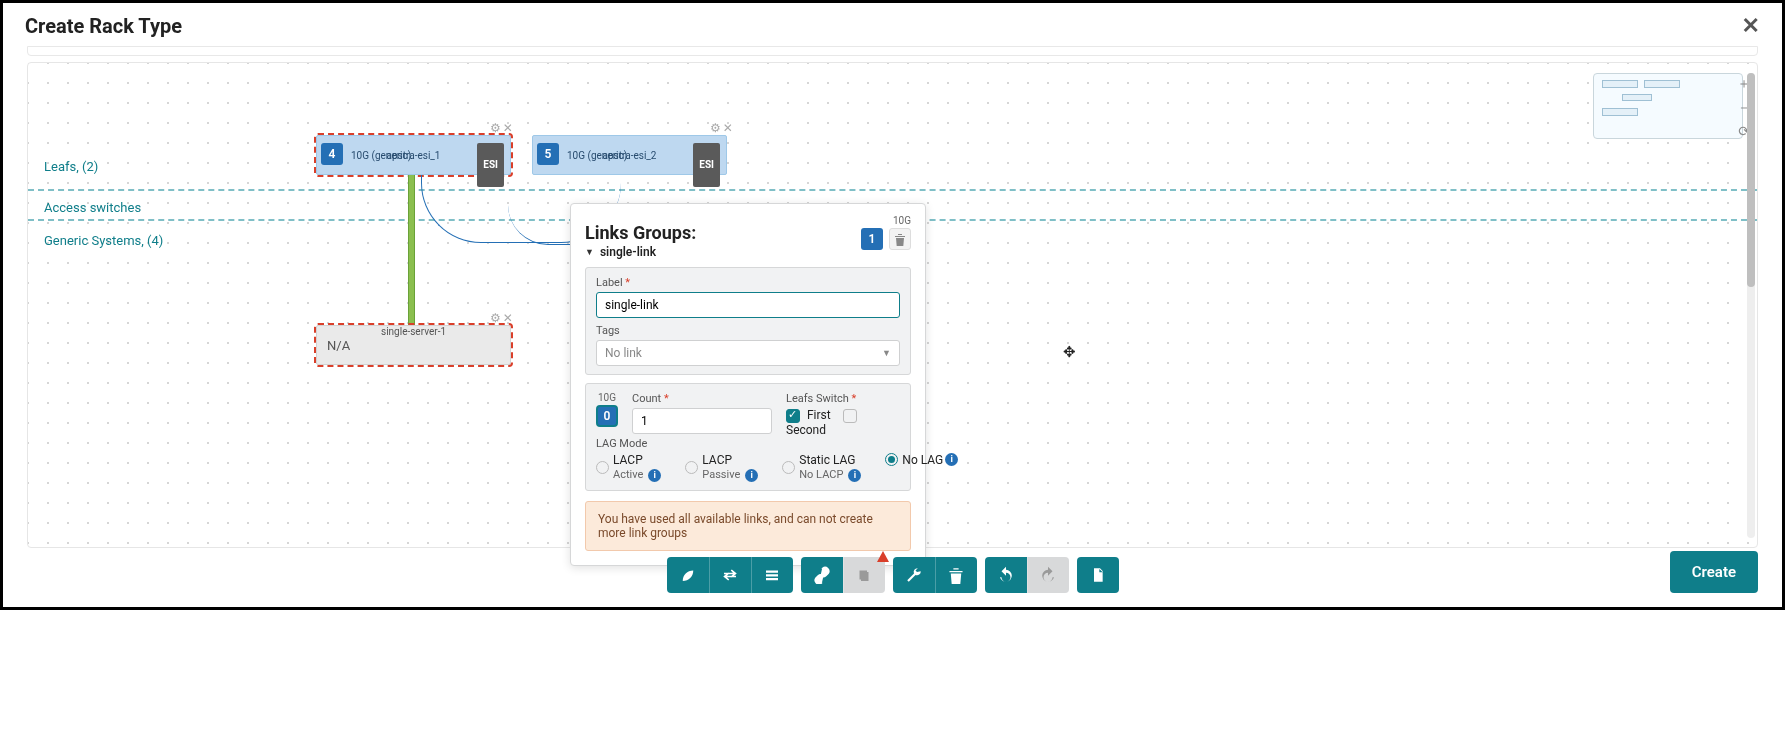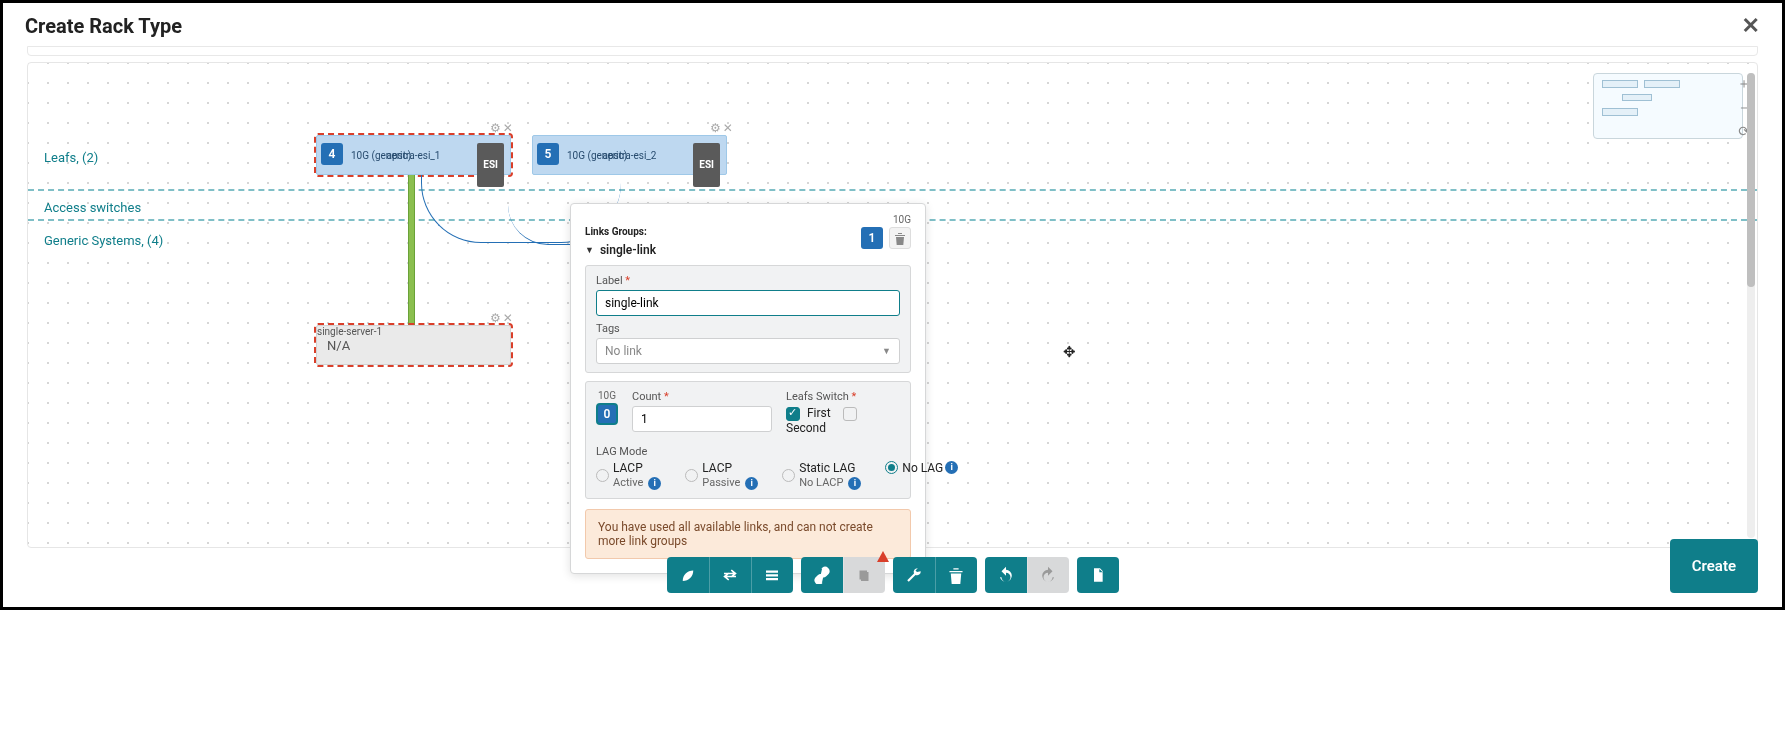--- a/index.html
+++ b/index.html
@@ -44,39 +44,39 @@
 .node.selected{outline:2px dashed var(--red);outline-offset:0}
 .node .badge{position:absolute;left:4px;top:7px;width:22px;height:22px;background:var(--blue);color:#fff;border-radius:3px;text-align:center;line-height:22px;font-size:12px;font-weight:600}
 .node .nlabel{position:absolute;top:0;left:0;right:0;text-align:center;font-size:10px;color:#274b6e}
 .node .ntext{position:absolute;left:34px;top:0;line-height:40px;font-size:10px;color:#274b6e}
 .node .esi{position:absolute;right:6px;top:7px;font-size:10px;font-weight:700;background:#5a5a5a;color:#fff;padding:2px 6px;border-radius:2px}
 .node-tools{position:absolute;font-size:12px;color:#a9a9a9}
 .node-tools span{margin-left:2px}
 
 .plain-node{position:absolute;width:195px;height:40px;background:#eaeaea;border:1px solid #d3d3d3;border-radius:2px}
 .plain-node.selected{outline:2px dashed var(--red)}
-.plain-node .ptitle{position:absolute;top:0;left:0;right:0;text-align:left;font-size:10px;color:#555}
+.plain-node .ptitle{position:absolute;top:0;left:0;right:0;text-align:center;font-size:10px;color:#555}
 .plain-node .pna{position:absolute;left:10px;top:0;line-height:40px;font-size:13px;color:#555}
 
 .gs-node{position:absolute;width:150px;height:36px;background:#efefef;border:1px solid #d3d3d3;text-align:center;line-height:36px;color:#666;font-size:13px}
 
 
 .wire-green{position:absolute;width:7px;background:#8bbf4f;border-left:1px solid #6aa238;border-right:1px solid #6aa238}
 .wire-blue{position:absolute;border:1px solid var(--blue);border-top:none;border-bottom-left-radius:60px;border-bottom-right-radius:60px;border-bottom:1px solid var(--blue)}
 
 
 .minimap{position:absolute;right:14px;top:10px;width:150px;height:66px;border:1px solid #c9d6dc;border-radius:4px;background:linear-gradient(#f5fbff,#f5fbff)}
 .minimap .mmbox{position:absolute;border:1px solid #9fc0d4;background:#e4f0f8}
 .map-ctrls{position:absolute;right:-20px;top:14px;display:flex;flex-direction:column;gap:6px;color:#8a8a8a;font-size:14px}
 .map-ctrls span{cursor:pointer;text-align:center}
 
 
 .panel{position:absolute;left:562px;top:241px;width:356px;background:#fff;border:1px solid var(--panel-border);border-radius:4px;box-shadow:0 2px 10px rgba(0,0,0,.12);font-size:12px}
 .panel .inner{padding:10px 14px 14px}
-.panel h4{margin:8px 0 8px;font-size:10px;font-weight:700}
+.panel h4{margin:8px 0 8px;font-size:18px;font-weight:700}
 .sub{display:flex;align-items:center;justify-content:space-between}
 .sub .sl{display:flex;align-items:center;gap:6px;font-weight:600;font-size:12px}
 .sub .sl .tri{font-size:9px;color:#333}
 .sub .rgt{display:flex;align-items:center;gap:8px}
 .chip{width:22px;height:22px;background:var(--blue);color:#fff;border-radius:3px;text-align:center;line-height:22px;font-weight:600}
 .trash{width:22px;height:22px;border:1px solid #ddd;border-radius:3px;display:flex;align-items:center;justify-content:center;color:#888;background:#f3f3f3}
 .tenG{font-size:10px;color:#666;text-align:right;margin-bottom:2px}
 
 .section{background:var(--panel);border:1px solid var(--panel-border);border-radius:3px;padding:8px 10px;margin-top:8px}
 .lbl{font-size:11px;color:#555;margin-bottom:3px}
@@ -102,21 +102,21 @@
 .tbwrap{display:flex;gap:8px}
 .grp{display:flex}
 .btn{width:42px;height:36px;background:var(--teal);color:#fff;display:flex;align-items:center;justify-content:center;font-size:16px;cursor:pointer;position:relative}
 .grp .btn:first-child{border-top-left-radius:4px;border-bottom-left-radius:4px}
 .grp .btn:last-child{border-top-right-radius:4px;border-bottom-right-radius:4px}
 .grp .btn + .btn{border-left:1px solid rgba(255,255,255,.25)}
 .btn.dis{background:#d8d9da;color:#9a9a9a;cursor:default}
 .btn .warn-dot{position:absolute;right:-4px;top:-6px;width:0;height:0;border-left:6px solid transparent;border-right:6px solid transparent;border-bottom:11px solid #d93f2a}
 
 .create{position:absolute;right:24px;bottom:14px}
-.create .cbtn{background:var(--teal);color:#fff;border:0;border-radius:4px;padding:18px 22px;font-size:15px;font-weight:600;cursor:pointer}
+.create .cbtn{background:var(--teal);color:#fff;border:0;border-radius:4px;padding:12px 22px;font-size:15px;font-weight:600;cursor:pointer}
 
 
 svg{display:block}
 
 .move-cursor{position:absolute;font-size:15px;color:#222}
 
 .opt{white-space:nowrap;display:inline-flex;align-items:center;margin-right:10px}
 .opt .sub2{font-size:11px;color:#666}
 </style>
 </head>
@@ -126,21 +126,21 @@
 
   <div class="mhdr">
     <div class="mtitle">Create Rack Type</div>
     <div class="mclose">✕</div>
   </div>
 
   <div class="card-top"></div>
 
   <div class="canvas">
 
-    <div class="lane-label" style="top:87px">Leafs, (2)</div>
+    <div class="lane-label" style="top:96px">Leafs, (2)</div>
     <div class="lane-dash" style="top:126px"></div>
     <div class="lane-label" style="top:137px">Access switches</div>
     <div class="lane-dash" style="top:156px"></div>
     <div class="lane-label" style="top:170px">Generic Systems, (4)</div>
 
     <div class="node-tools" style="left:460px;top:58px"><span>⚙</span><span>✕</span></div>
     <div class="node selected" style="left:288px;top:72px">
       <span class="badge">4</span>
       <span class="nlabel">apstra-esi_1</span>
       <span class="ntext">10G (generic)</span>
@@ -217,21 +217,21 @@
               <div>
                 <span class="cb on"></span>
                 <span>First</span>
                 &nbsp;&nbsp;
                 <span class="cb"></span>
                 <span>Second</span>
               </div>
             </div>
           </div>
 
-          <div class="lbl" style="margin-top:10px">LAG Mode</div>
+          <div class="lbl" style="margin-top:0">LAG Mode</div>
           <div class="row" style="flex-wrap:nowrap">
             <div class="opt">
               <span class="rb"></span>
               <span>
                 <span>LACP</span><br>
                 <span class="sub2">Active</span>
                 <span class="info">i</span>
               </span>
             </div>
             <div class="opt">

